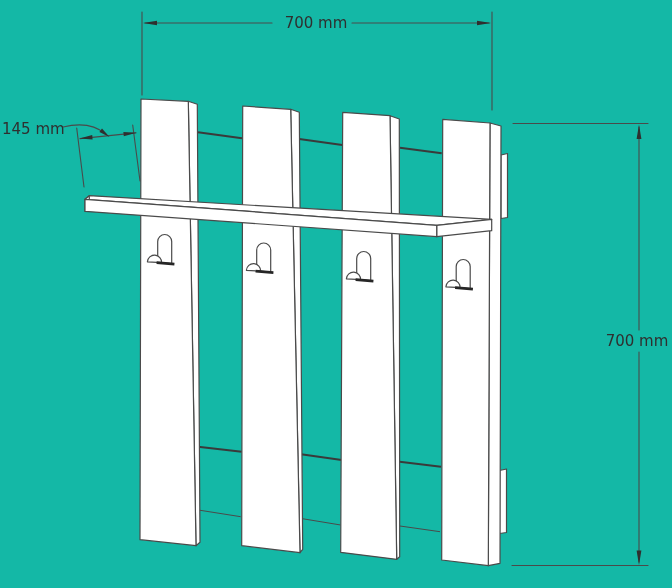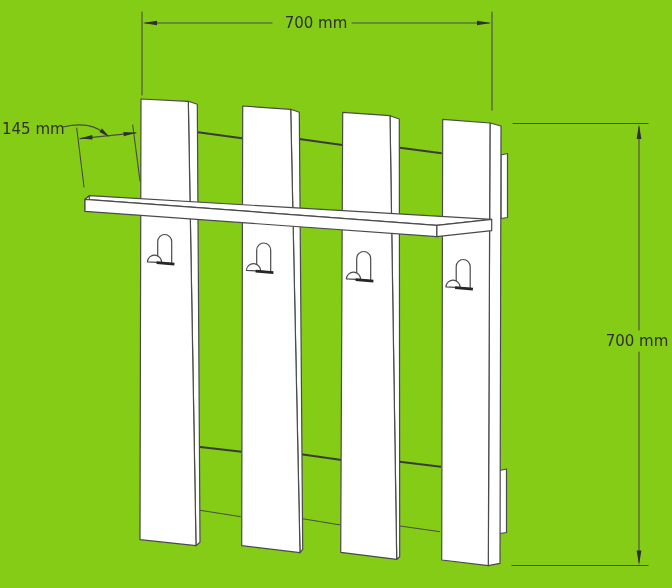--- a/index.html
+++ b/index.html
@@ -7,21 +7,21 @@
     padding: 0;
     background: #ffffff;
     width: 672px;
     height: 588px;
     overflow: hidden;
   }
   .stage {
     position: relative;
     width: 672px;
     height: 588px;
-    background: #84cc16;
+    background: #14b8a6;
   }
   svg text {
     font-family: "DejaVu Sans", "Liberation Sans", sans-serif;
     font-size: 15px;
     fill: #2f2f2f;
   }
   .ln {
     stroke: #4a4a4a;
     stroke-width: 1.1;
     fill: none;

